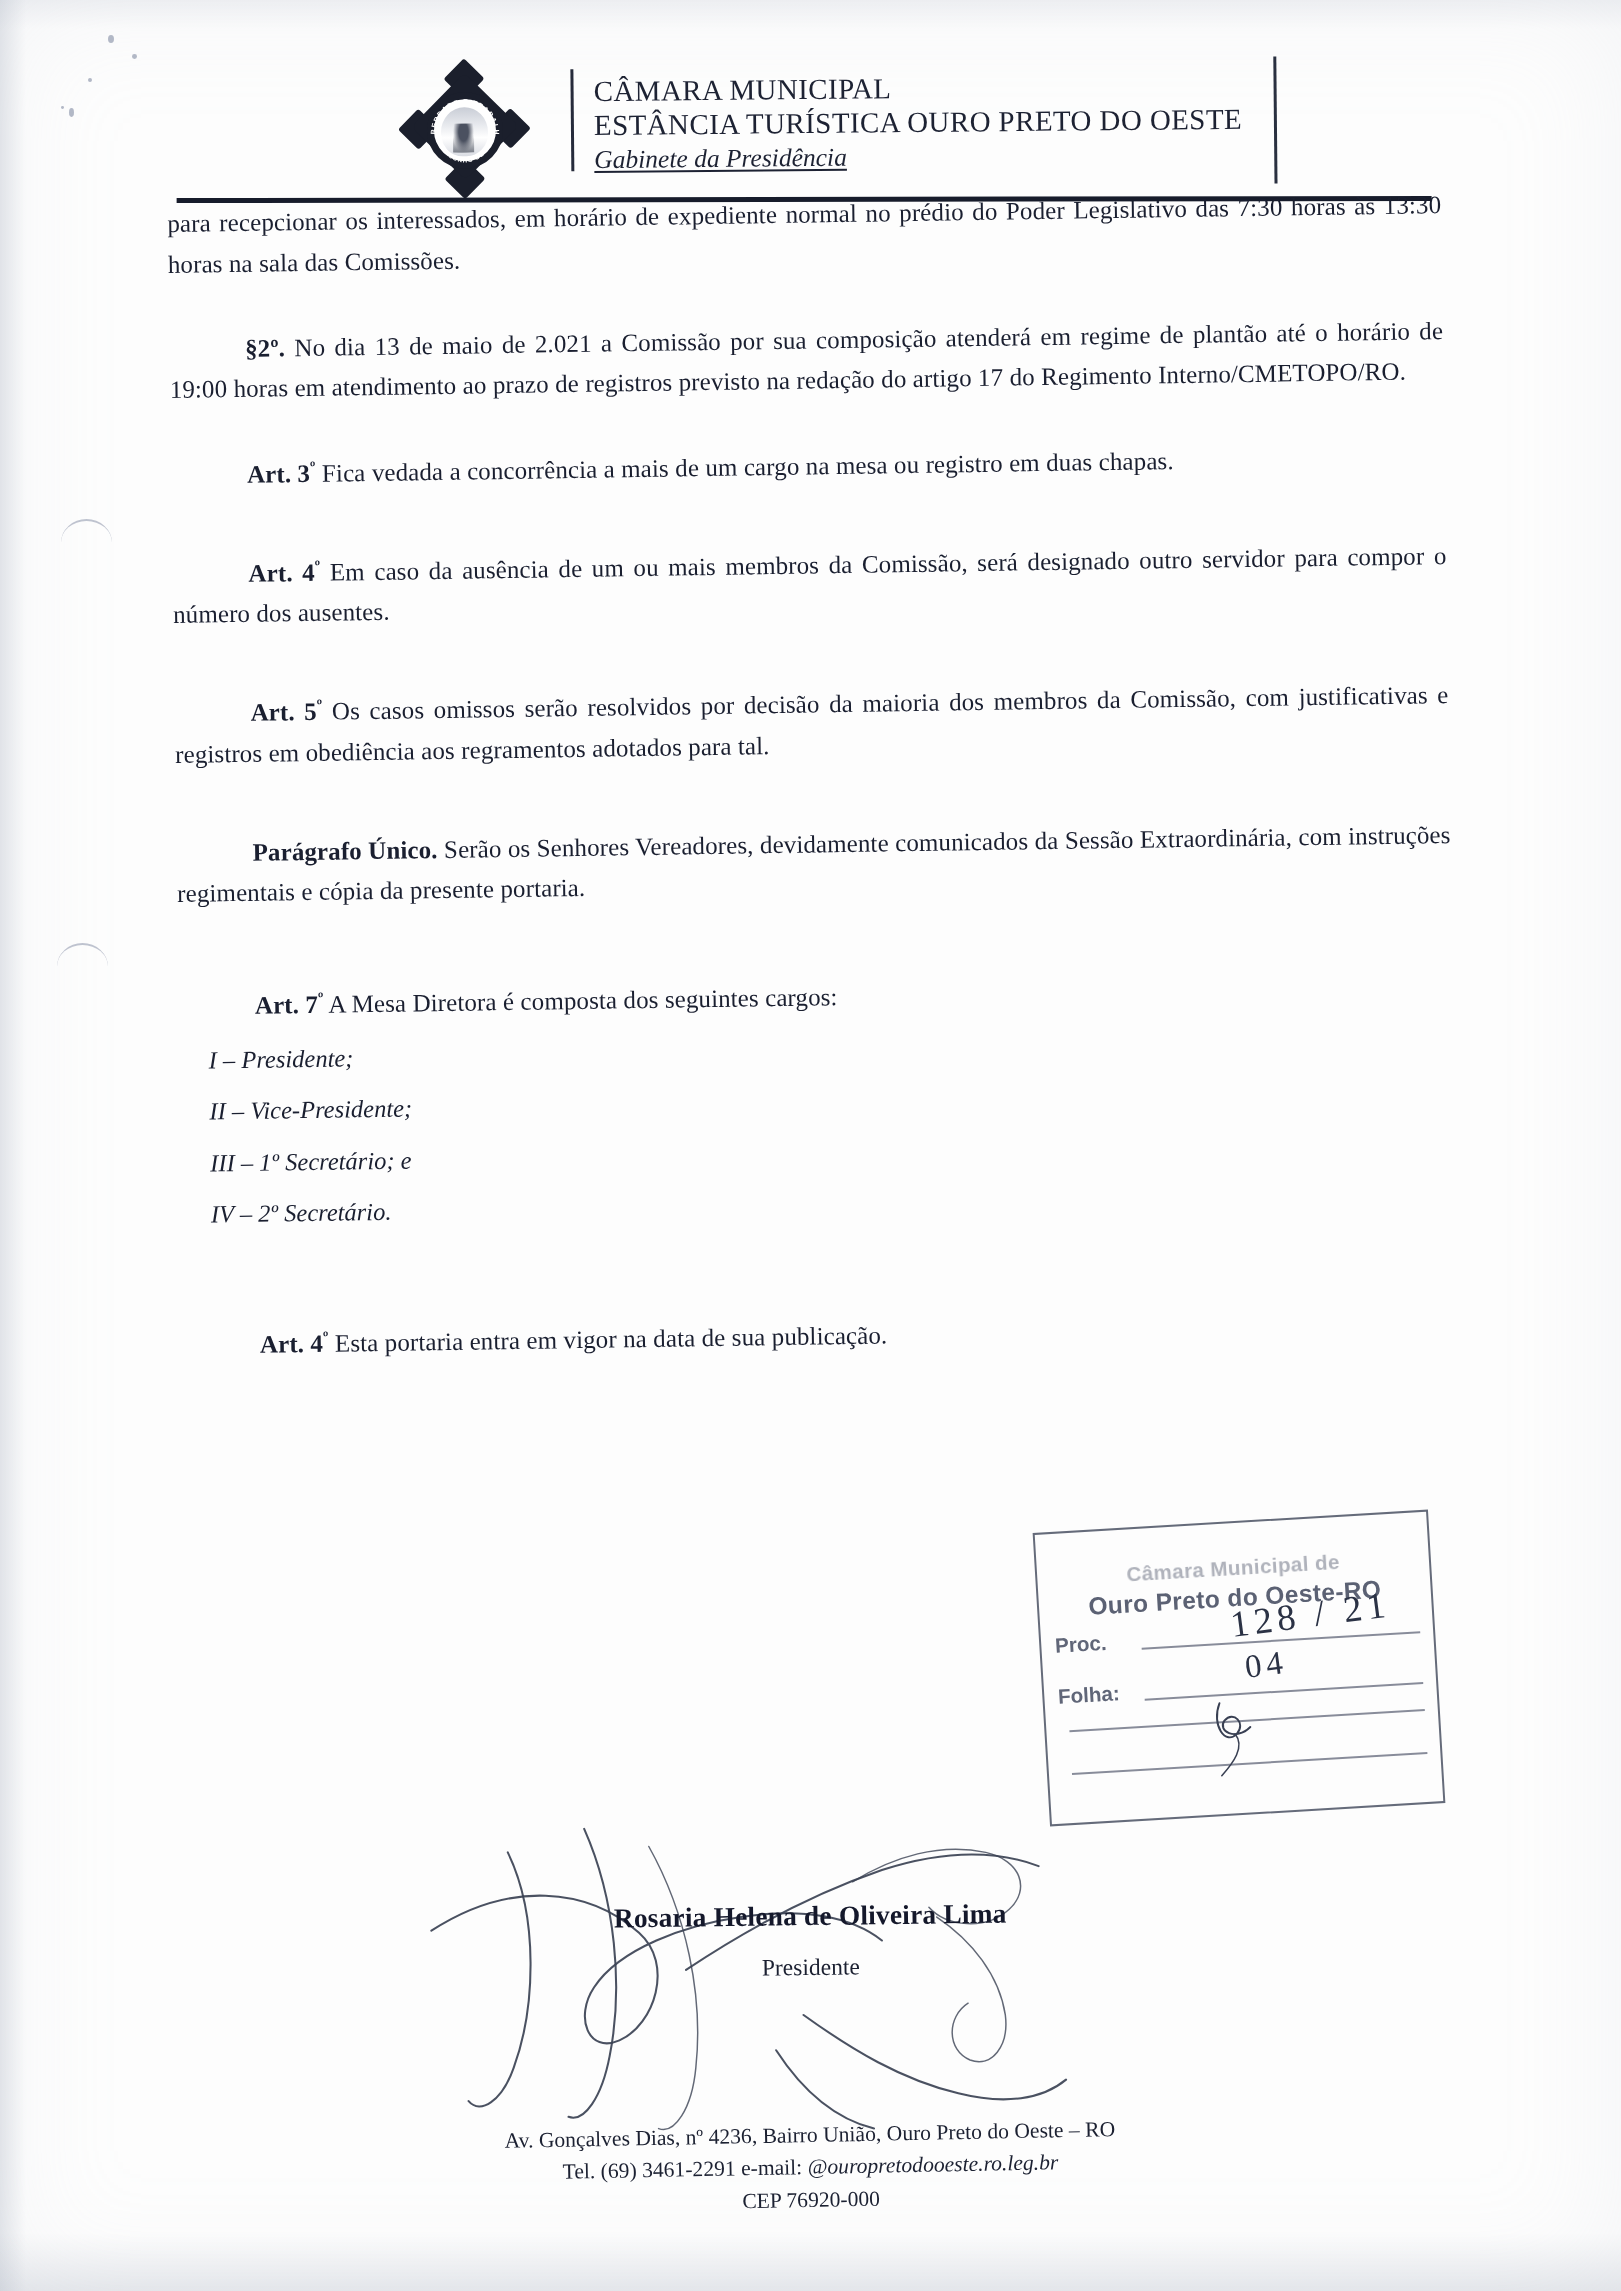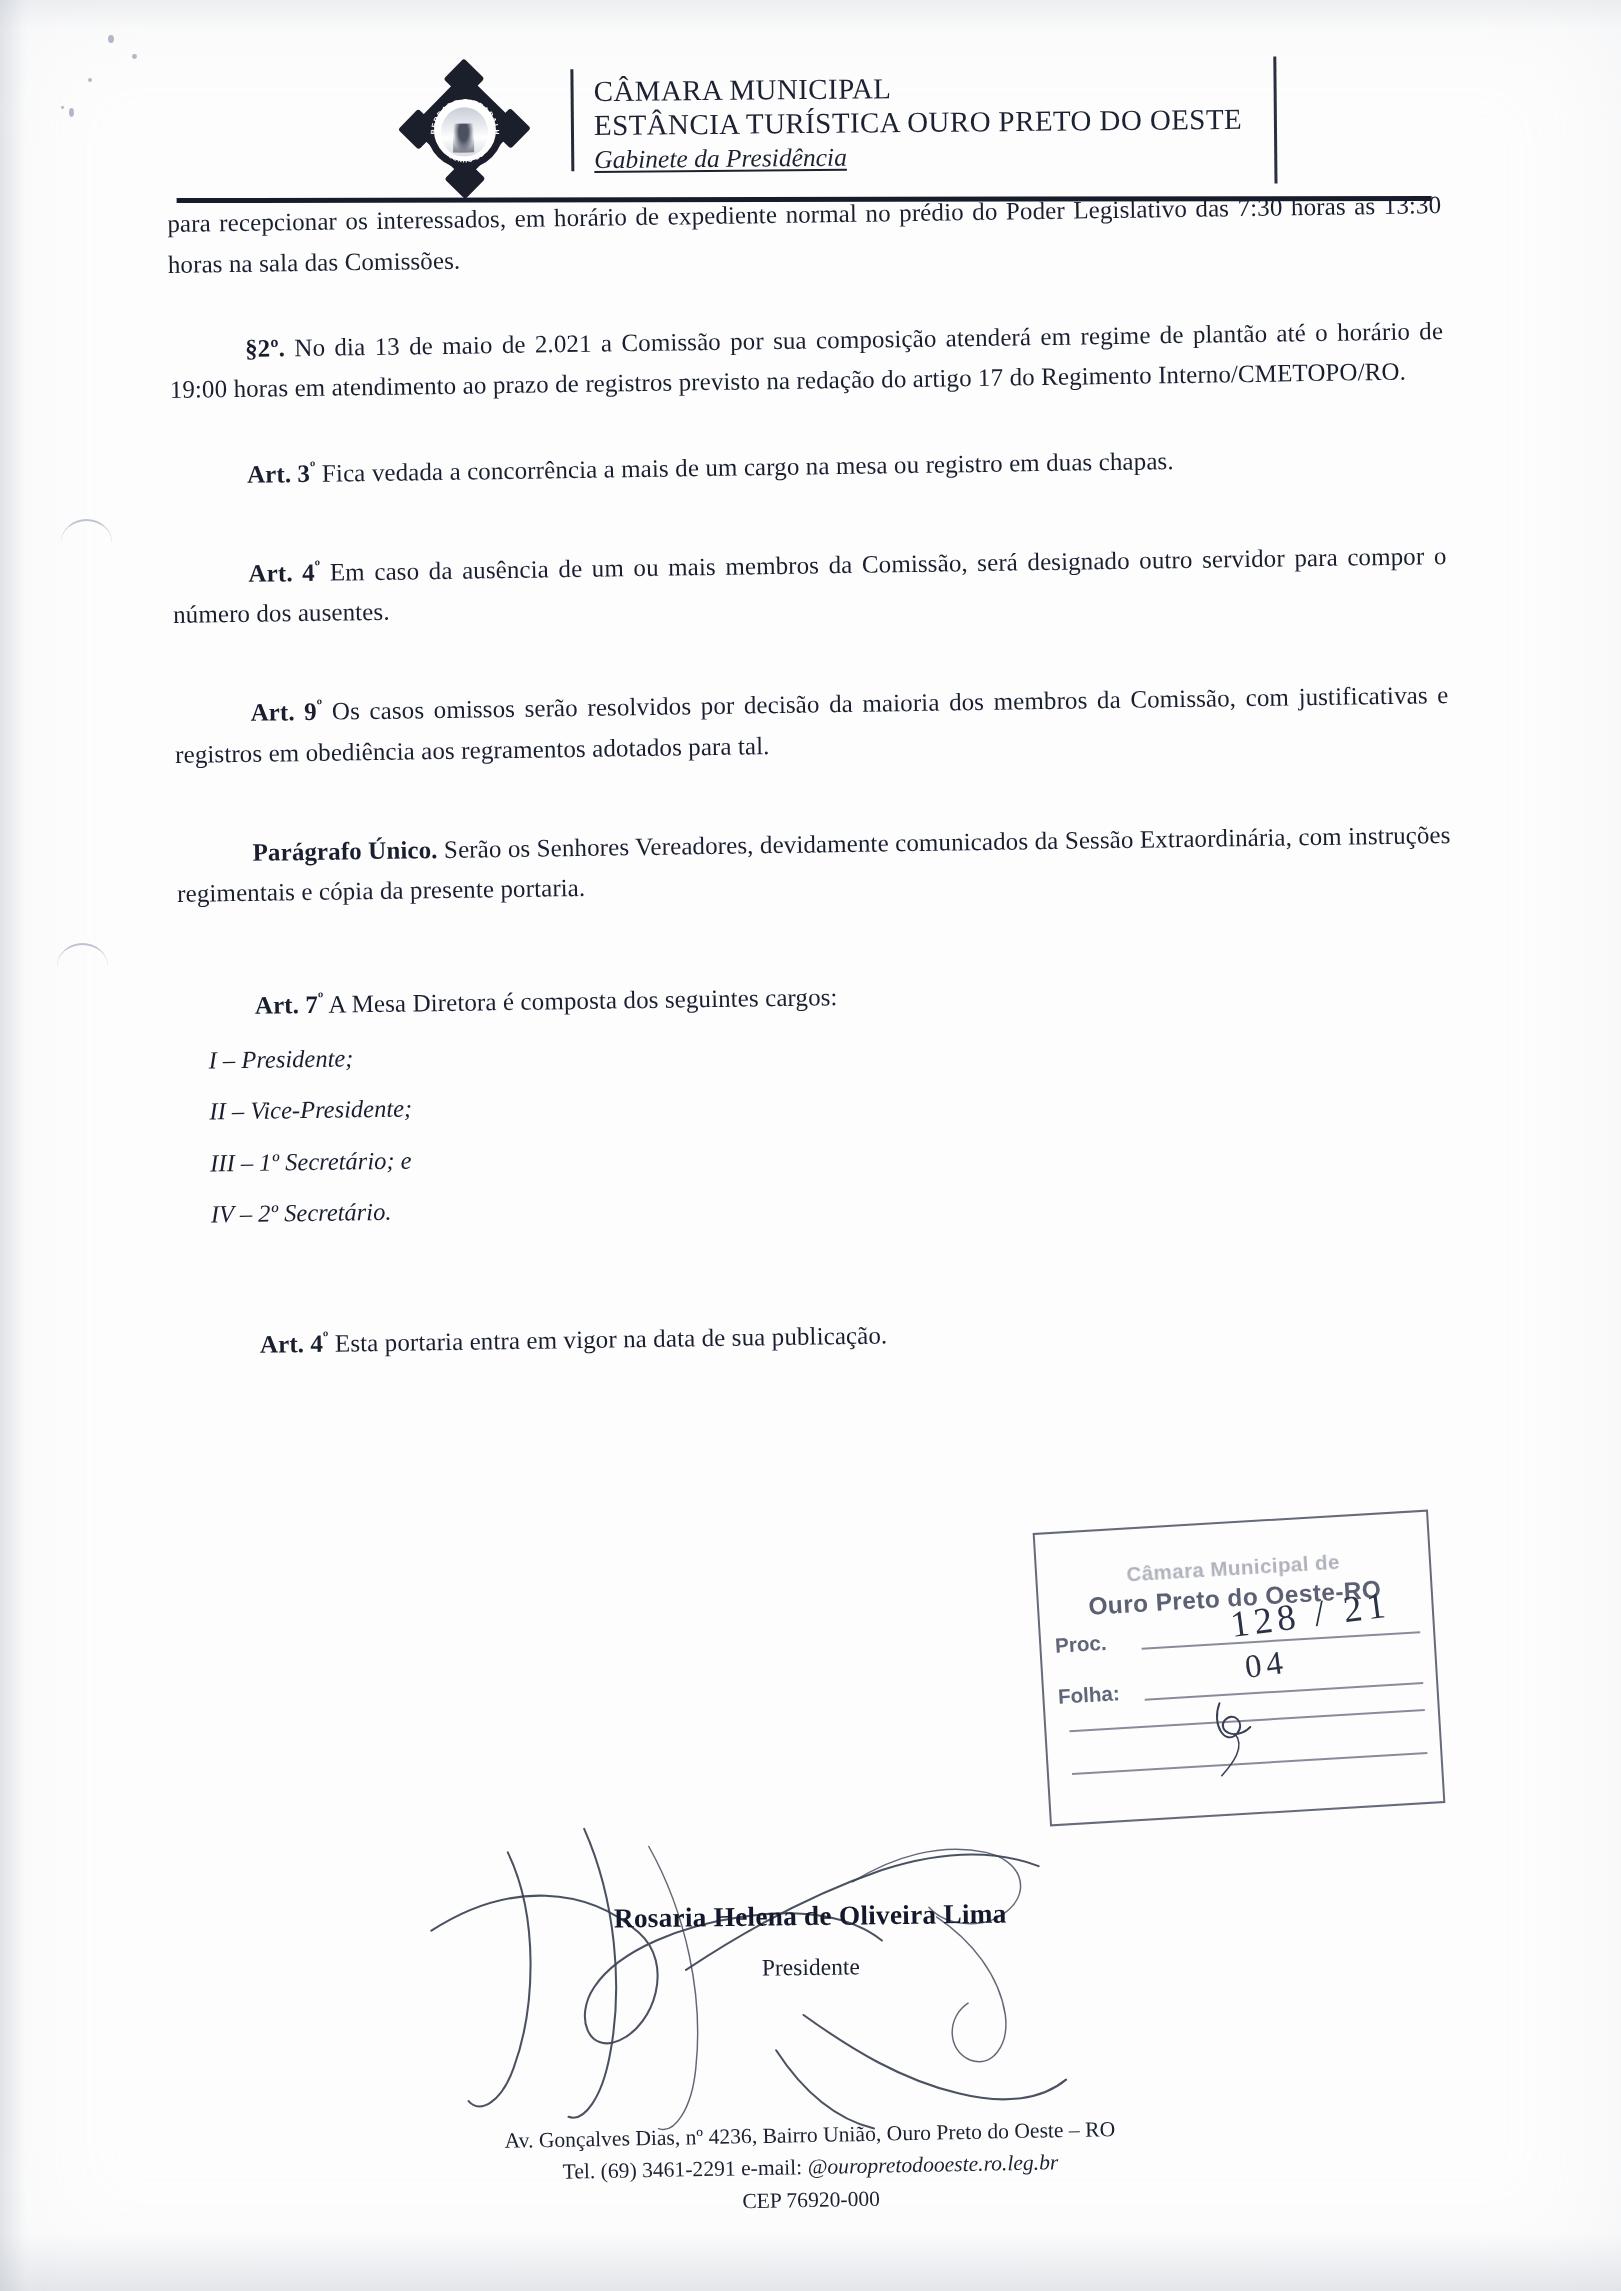--- a/index.html
+++ b/index.html
@@ -397,21 +397,21 @@
 
     <div class="gap-m"></div>
 
     <p class="para indent">
       <b>Art. 4</b><b class="sup">º</b><span> Em caso da ausência de um ou mais membros da Comissão, será designado outro servidor para compor o número dos ausentes.</span>
     </p>
 
     <div class="gap-m"></div>
 
     <p class="para indent">
-      <b>Art. 9</b><b class="sup">º</b><span> Os casos omissos serão resolvidos por decisão da maioria dos membros da Comissão, com justificativas e registros em obediência aos regramentos adotados para tal.</span>
+      <b>Art. 5</b><b class="sup">º</b><span> Os casos omissos serão resolvidos por decisão da maioria dos membros da Comissão, com justificativas e registros em obediência aos regramentos adotados para tal.</span>
     </p>
 
     <div class="gap-m"></div>
 
     <p class="para indent">
       <b>Parágrafo Único.</b><span> Serão os Senhores Vereadores, devidamente comunicados da Sessão Extraordinária, com instruções regimentais e cópia da presente portaria.</span>
     </p>
 
     <div class="gap-l"></div>
 

